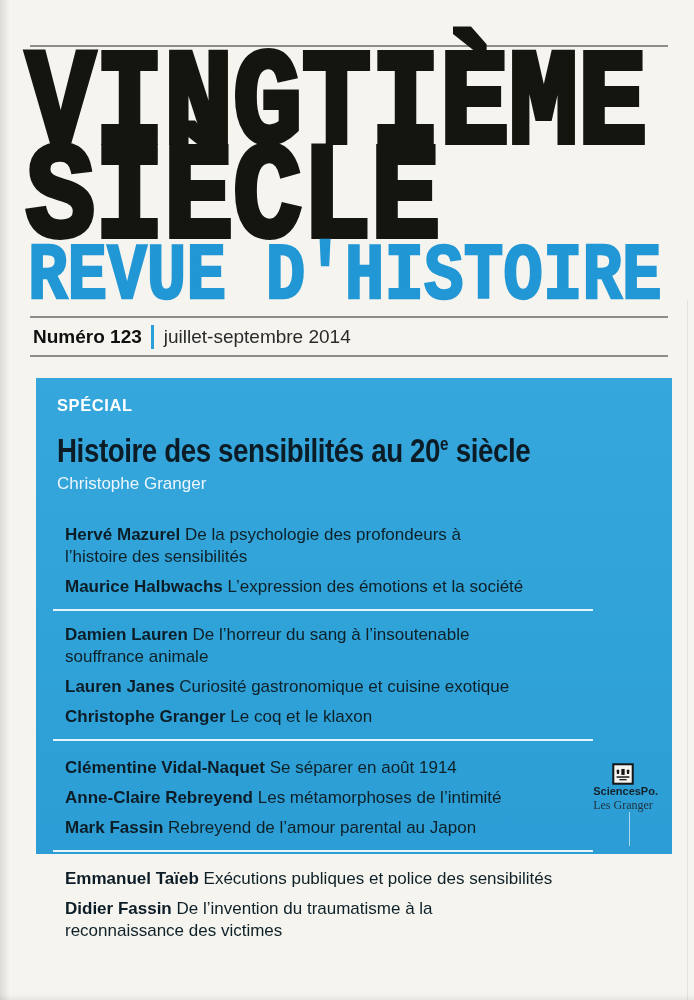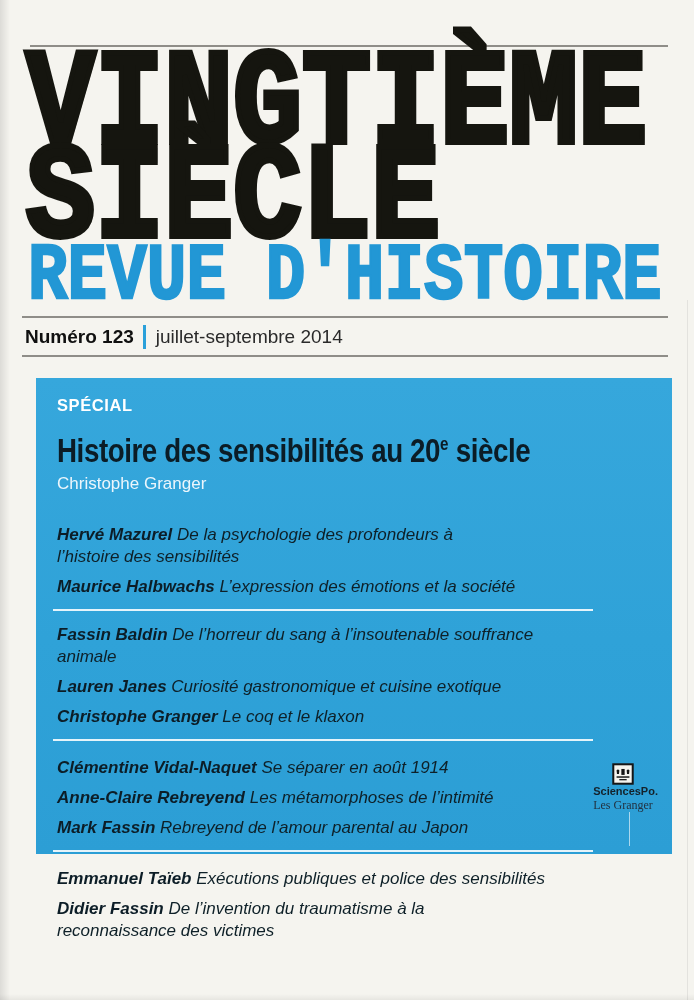--- a/index.html
+++ b/index.html
@@ -34,21 +34,21 @@
   .revue{
     position:absolute;left:28px;top:238px;margin:0;
     font-family:"Liberation Mono",monospace;font-weight:700;
     font-size:66px;line-height:66px;
     color:#2297d5;-webkit-text-stroke:2px #2297d5;
     transform:scaleY(1.2);transform-origin:top left;
     white-space:nowrap;
   }
 
   .issue-row{
-    position:absolute;left:22px;right:26px;top:316px;height:37px;
+    position:absolute;left:30px;right:26px;top:316px;height:37px;
     border-top:2px solid #8f8d88;border-bottom:2px solid #8f8d88;
     display:flex;align-items:center;
     font-size:19px;color:#222;
   }
   .issue-number{font-weight:700;color:#101010;margin-left:3px;}
   .issue-vbar{width:3px;height:24px;background:#2aa0da;margin:0 10px 0 9px;}
   .issue-date{color:#2a2a2a;}
 
   .panel{
     position:absolute;left:36px;top:378px;width:636px;height:476px;
@@ -63,21 +63,21 @@
   }
   .feature-title{
     margin:10px 0 0 0;font-weight:700;font-size:33px;line-height:40px;
     letter-spacing:-.5px;color:#0b1c26;white-space:nowrap;
     transform:scaleX(.84);transform-origin:left center;
   }
   .feature-title .sup{font-size:.55em;vertical-align:super;letter-spacing:0;}
   .editor{margin-top:2px;font-size:17px;line-height:22px;color:#ecf6fc;}
 
   .toc{margin-top:29px;}
-  .toc-item{margin:0 0 8px 0;font-size:17px;line-height:22px;color:#0e2028;font-style:italic;}
+  .toc-item{margin:0 0 8px 8px;font-size:17px;line-height:22px;color:#0e2028;}
   .toc-item .author{font-weight:700;color:#0c1d27;}
   .w450{max-width:450px;}
   .w480{max-width:480px;}
   .w410{max-width:410px;}
   .divider{height:2px;background:rgba(255,255,255,.88);width:540px;
     margin:11px 0 16px -4px;}
   .divider.first{margin-bottom:13px;}
 
   .publisher{
     position:absolute;right:14px;bottom:8px;
@@ -121,21 +121,21 @@
 
     <div class="editor">Christophe Granger</div>
 
     <div class="toc">
 
       <p class="toc-item w450"><span class="author">Hervé Mazurel</span> <span class="title">De la psychologie des profondeurs à l’histoire des sensibilités</span></p>
       <p class="toc-item"><span class="author">Maurice Halbwachs</span> <span class="title">L’expression des émotions et la société</span></p>
 
       <div class="divider first"></div>
 
-      <p class="toc-item w480"><span class="author">Fassin Baldin</span> <span class="title">De l’horreur du sang à l’insoutenable souffrance animale</span></p>
+      <p class="toc-item w480"><span class="author">Damien Lauren</span> <span class="title">De l’horreur du sang à l’insoutenable souffrance animale</span></p>
       <p class="toc-item"><span class="author">Lauren Janes</span> <span class="title">Curiosité gastronomique et cuisine exotique</span></p>
       <p class="toc-item"><span class="author">Christophe Granger</span> <span class="title">Le coq et le klaxon</span></p>
 
       <div class="divider"></div>
 
       <p class="toc-item"><span class="author">Clémentine Vidal-Naquet</span> <span class="title">Se séparer en août 1914</span></p>
       <p class="toc-item"><span class="author">Anne-Claire Rebreyend</span> <span class="title">Les métamorphoses de l’intimité</span></p>
       <p class="toc-item"><span class="author">Mark Fassin</span> <span class="title">Rebreyend de l’amour parental au Japon</span></p>
 
       <div class="divider"></div>

